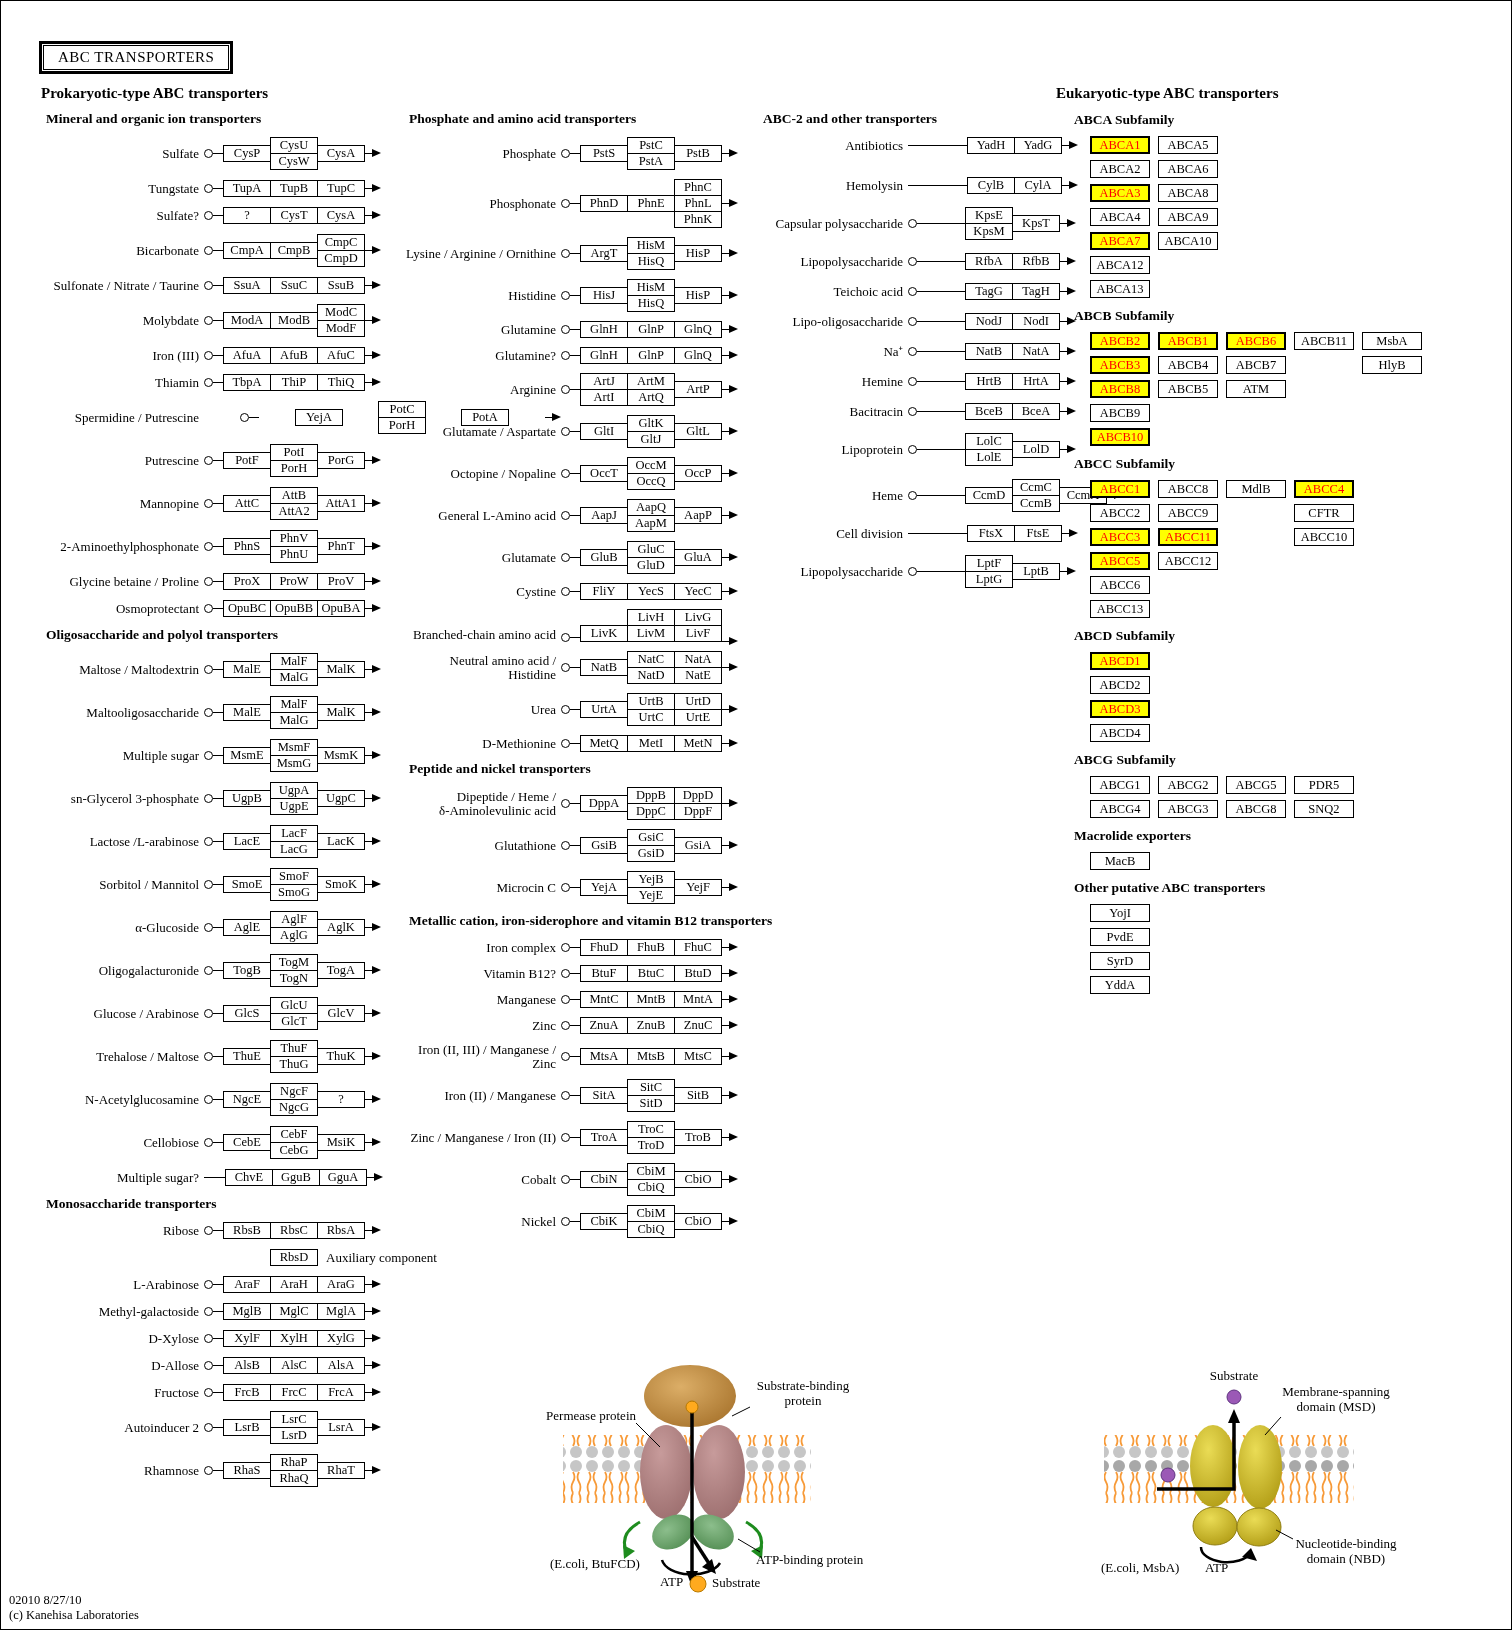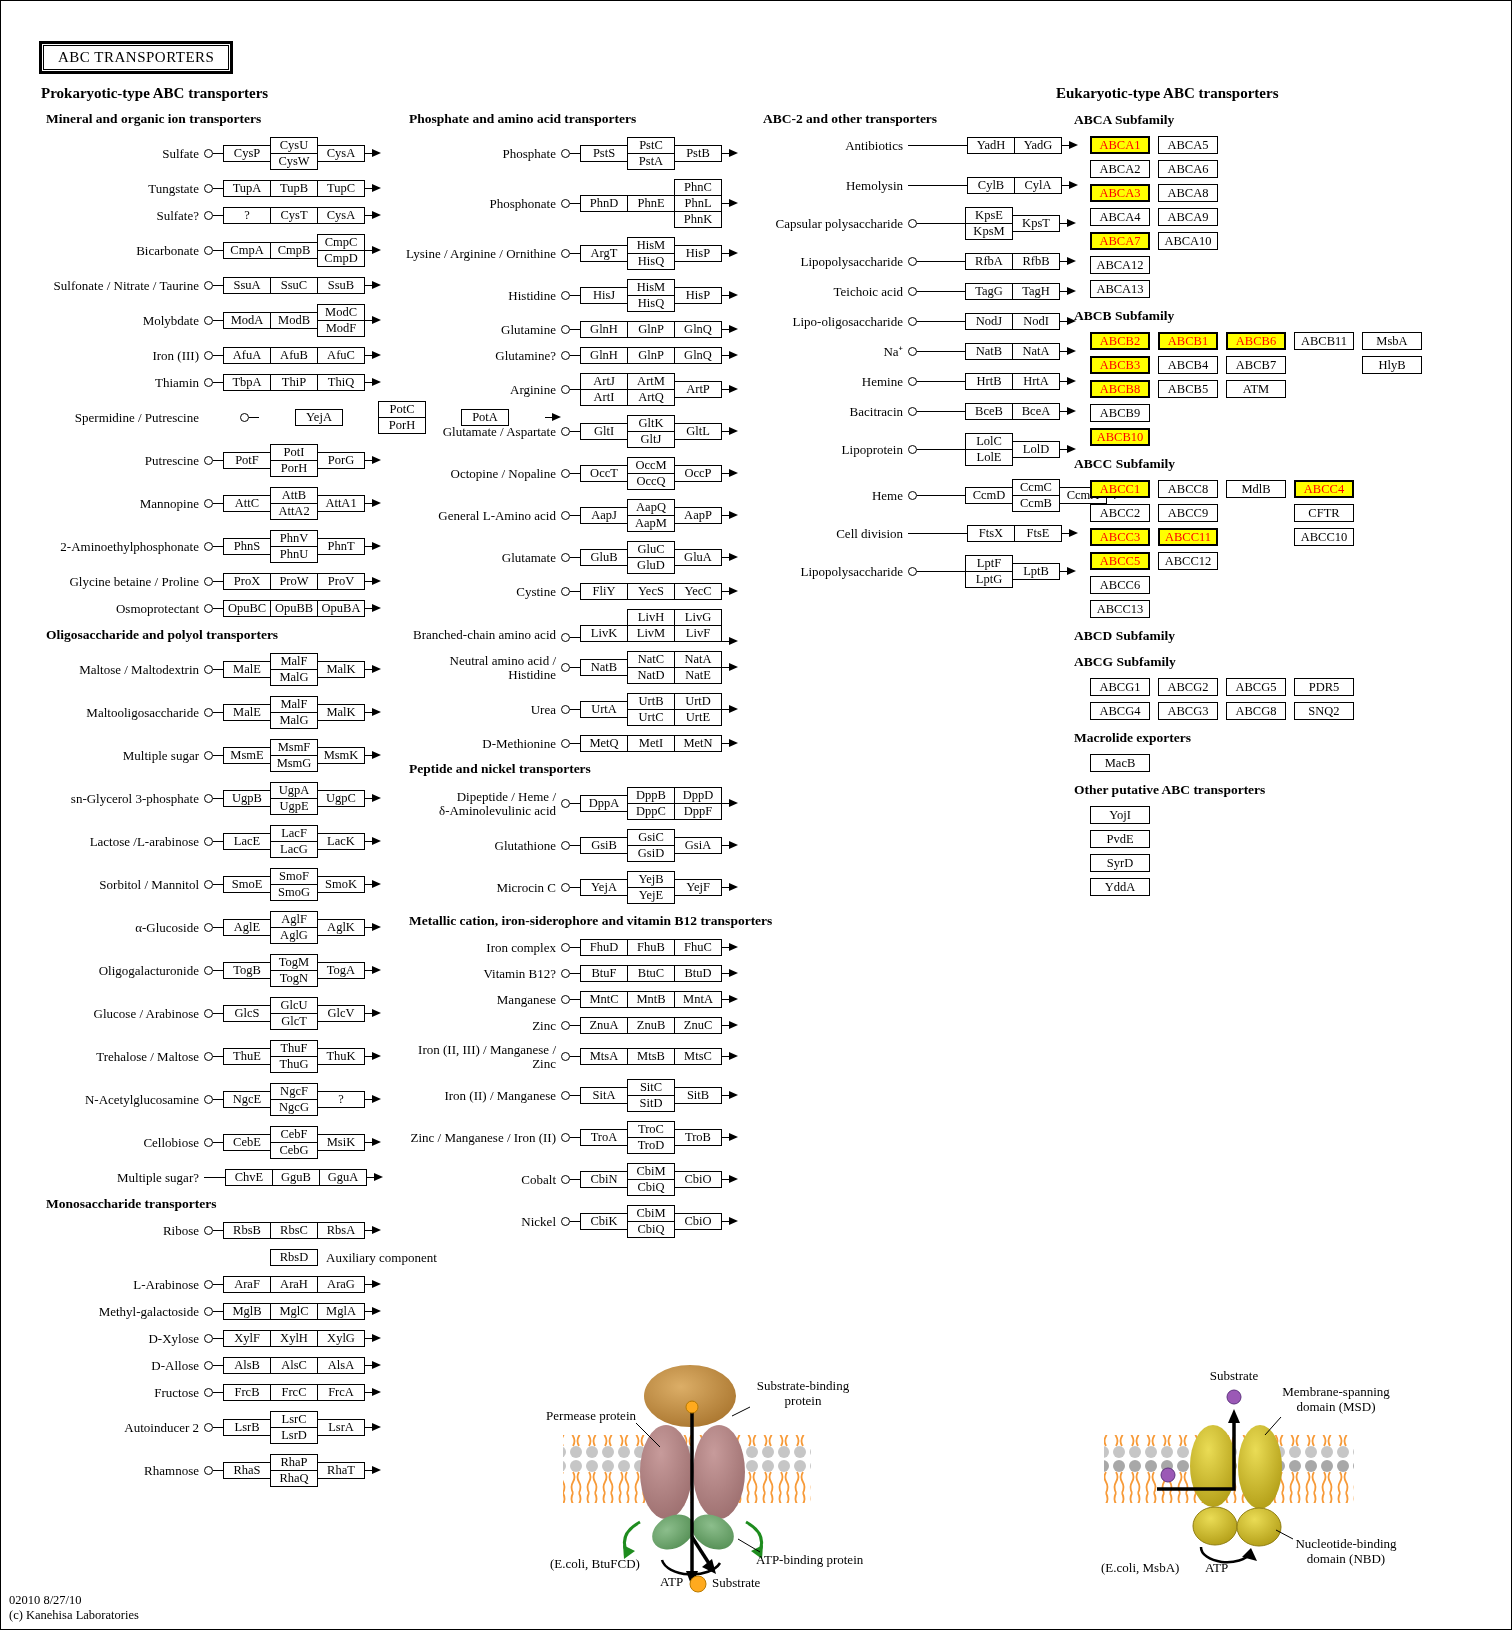--- a/index.html
+++ b/index.html
@@ -1446,20 +1446,28 @@
         <div class="ecol">
           <div class="ebox">MdlB</div>
         </div>
         <div class="ecol">
           <div class="ebox hl">ABCC4</div>
           <div class="ebox">CFTR</div>
           <div class="ebox">ABCC10</div>
         </div>
       </div>
       <div class="esub-h">ABCD Subfamily</div>
+      <div class="ecols">
+        <div class="ecol">
+          <div class="ebox hl">ABCD1</div>
+          <div class="ebox">ABCD2</div>
+          <div class="ebox hl">ABCD3</div>
+          <div class="ebox">ABCD4</div>
+        </div>
+      </div>
       <div class="esub-h">ABCG Subfamily</div>
       <div class="ecols">
         <div class="ecol">
           <div class="ebox">ABCG1</div>
           <div class="ebox">ABCG4</div>
         </div>
         <div class="ecol">
           <div class="ebox">ABCG2</div>
           <div class="ebox">ABCG3</div>
         </div>

